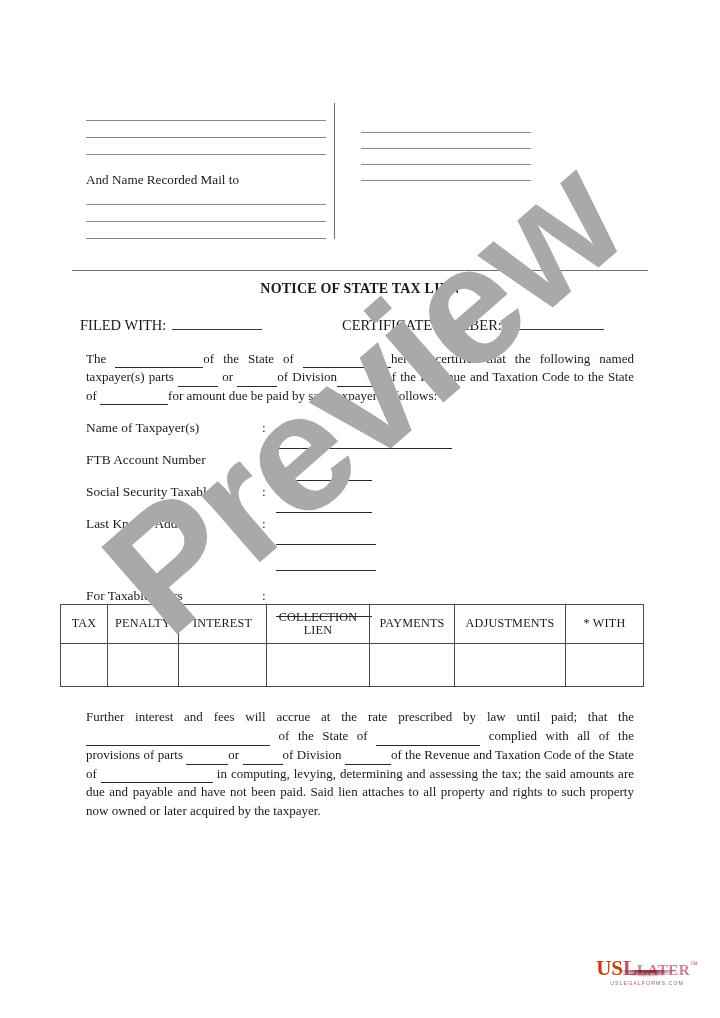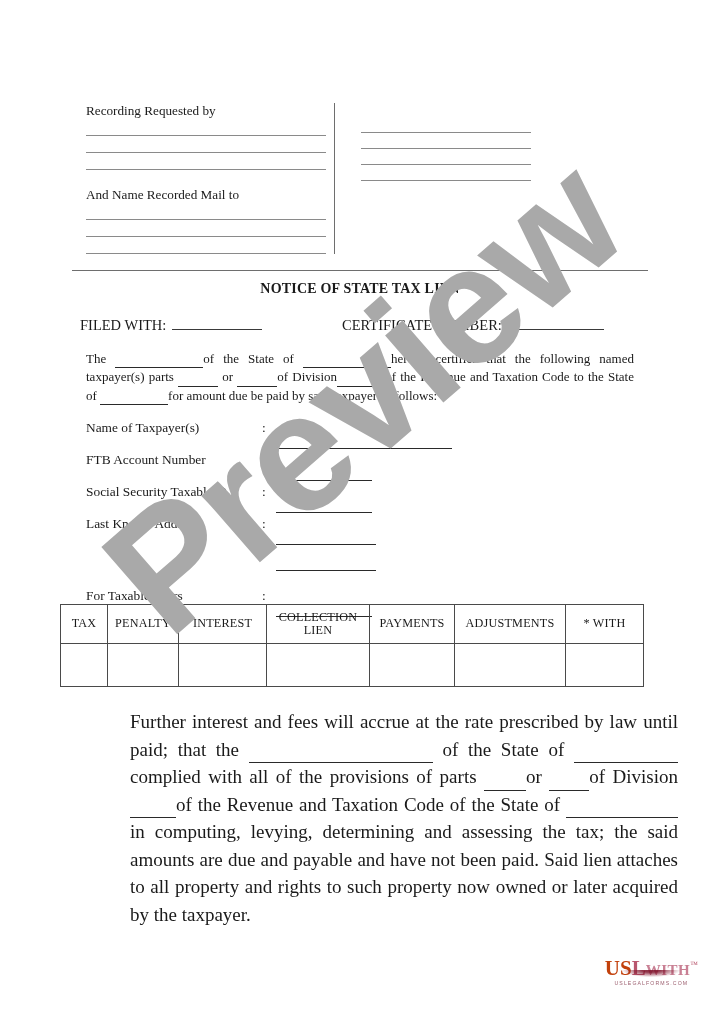--- a/index.html
+++ b/index.html
@@ -225,24 +225,23 @@
   .c-pay { width: 84px; }
   .c-adj { width: 110px; }
   .c-tot { width: 77px; }
 
   
   .footer-para {
     position: absolute;
     left: 86px;
     top: 708px;
     width: 548px;
-    font-size: 19px;
+    font-size: 13px;
     line-height: 1.45;
     text-align: justify;
-    margin-left: 44px;
   }
   .uf-long  { width: 184px; }
   .uf-state { width: 104px; }
   .uf-sm    { width: 42px; }
   .uf-sm2   { width: 40px; }
   .uf-sm3   { width: 46px; }
   .uf-state2{ width: 112px; }
 
   
   .logo {
@@ -303,21 +302,20 @@
 
 <div class="page">
 
   <div class="watermark">Preview</div>
 
   <div class="content">
 
     <div class="recording-block">
       <div class="rb-cols">
         <div class="rb-left">
-          <div class="rb-label">Recording Requested by</div>
           <div class="rule first"></div>
           <div class="rule"></div>
           <div class="rule"></div>
 
           <div class="rb-label spacer-label">And Name Recorded Mail to</div>
           <div class="rule first"></div>
           <div class="rule"></div>
           <div class="rule"></div>
         </div>
 
@@ -416,18 +414,18 @@
       </tbody>
     </table>
 
     <div class="footer-para">
       <span>Further interest and fees will accrue at the rate prescribed by law until paid; that the </span><span class="u uf-long"></span><span> of the State of </span><span class="u uf-state"></span><span> complied with all of the provisions of parts </span><span class="u uf-sm"></span><span>or </span><span class="u uf-sm2"></span><span>of Division </span><span class="u uf-sm3"></span><span>of the Revenue and Taxation Code of the State of </span><span class="u uf-state2"></span><span> in computing, levying, determining and assessing the tax; the said amounts are due and payable and have not been paid. Said lien attaches to all property and rights to such property now owned or later acquired by the taxpayer.</span>
     </div>
 
   </div>
 
   <div class="logo">
-    <div class="logo-word"><span class="logo-us">US</span><span class="logo-l">L</span><span class="logo-egal">with</span><span class="logo-tm">™</span></div>
+    <div class="logo-word"><span class="logo-us">US</span><span class="logo-l">L</span><span class="logo-egal">later</span><span class="logo-tm">™</span></div>
     <div class="logo-swoosh"></div>
     <div class="logo-sub">USLEGALFORMS.COM</div>
   </div>
 
 </div>
 
 </body></html>

